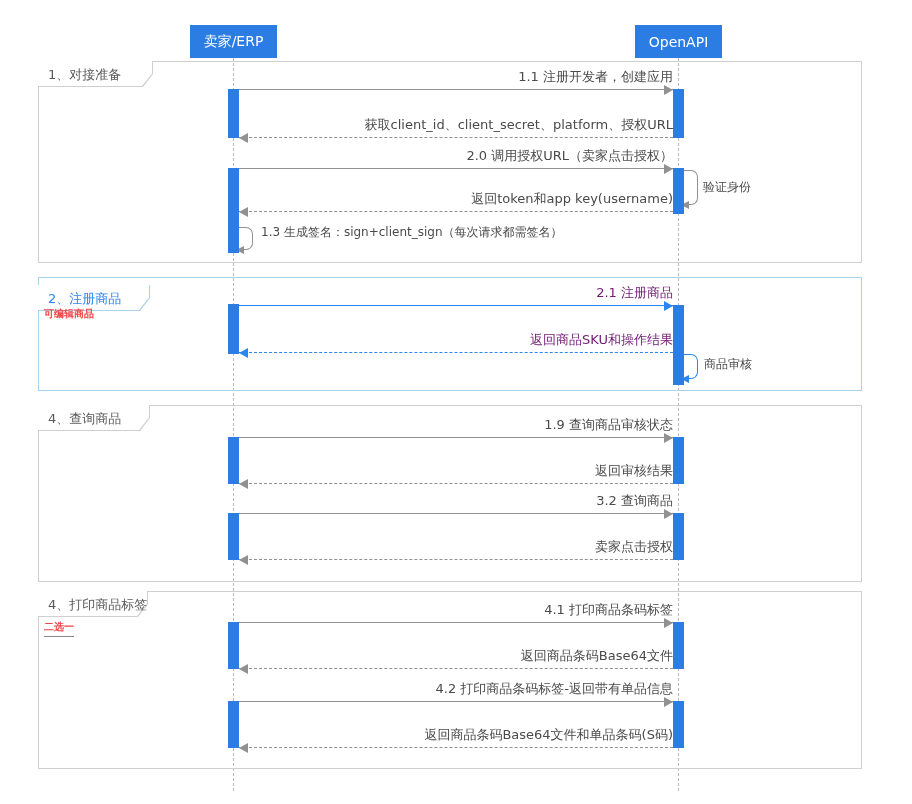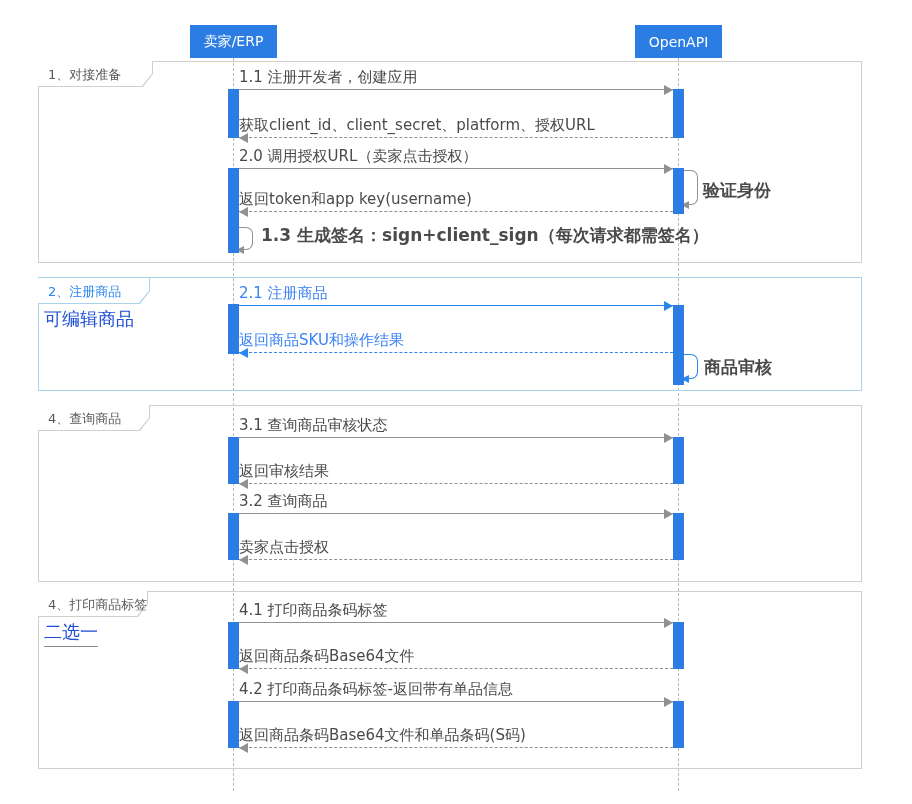--- a/index.html
+++ b/index.html
@@ -24,47 +24,47 @@
   .tab{position:absolute;height:26px;}
   .tab .shape{position:absolute;left:0;top:0;right:0;bottom:0;
     background:var(--border-gray,#cfcfcf);
     clip-path:polygon(0 0,100% 0,100% 50%,calc(100% - 10px) 100%,0 100%);}
   .tab.blue .shape{background:var(--border-blue,#a9d3e8);}
   .tab .shape-inner{position:absolute;left:0;top:0;right:1px;bottom:1px;
     background:#fff;
     clip-path:polygon(0 0,100% 0,100% 50%,calc(100% - 10px) 100%,0 100%);}
   .tab .lbl{position:relative;display:block;padding:5px 0 0 10px;font-size:13px;color:#5a5a5a;white-space:nowrap;}
   .tab.blue .lbl{color:var(--accent,#2a86f0);}
-  .subtitle{position:absolute;font-size:18px;color:#1d4ed8;white-space:nowrap;}
+  .subtitle{position:absolute;font-size:10px;color:#ef4444;white-space:nowrap;font-weight:bold;}
   .subtitle.underlined{border-bottom:1px solid #8a8a8a;padding-bottom:2px;}
   .msg-label{
-    position:absolute;left:239px;width:434px;height:18px;text-align:left;
-    font-size:15px;color:var(--text,#4a4a4a);white-space:nowrap;
-  }
-  .msg-label.blue{color:#3b82f6;}
+    position:absolute;left:239px;width:434px;height:18px;text-align:right;
+    font-size:13px;color:var(--text,#4a4a4a);white-space:nowrap;
+  }
+  .msg-label.blue{color:#701a75;}
   .arrow{position:absolute;left:239px;width:434px;height:0;border-top:1px solid var(--arrow-gray,#919191);}
   .arrow.dashed{border-top-style:dashed;}
   .arrow.blue{border-top-color:var(--accent,#2a86f0);}
   .head-r{position:absolute;right:0;top:-5px;width:0;height:0;
     border-top:5px solid transparent;border-bottom:5px solid transparent;
     border-left:9px solid var(--arrow-gray,#8a8a8a);}
   .head-l{position:absolute;left:0;top:-5px;width:0;height:0;
     border-top:5px solid transparent;border-bottom:5px solid transparent;
     border-right:9px solid var(--arrow-gray,#8a8a8a);}
   .blue .head-r{border-left-color:var(--accent,#2a86f0);}
   .blue .head-l{border-right-color:var(--accent,#2a86f0);}
   .bar{position:absolute;width:11px;background:var(--primary,#2b7de3);}
   .loop{position:absolute;width:14px;border:1px solid var(--arrow-gray,#919191);
     border-left:none;border-radius:0 7px 7px 0;box-sizing:border-box;}
   .loop.blue{border-color:var(--accent,#2a86f0);}
   .loop .head{position:absolute;left:-3px;bottom:-5px;width:0;height:0;
     border-top:4px solid transparent;border-bottom:4px solid transparent;
     border-right:8px solid var(--arrow-gray,#8a8a8a);}
   .loop.blue .head{border-right-color:var(--accent,#2a86f0);}
-  .loop-label{position:absolute;font-size:17px;color:var(--text,#4a4a4a);white-space:nowrap;font-weight:bold;}
+  .loop-label{position:absolute;font-size:12px;color:var(--text,#4a4a4a);white-space:nowrap;}
 </style>
 </head>
 <body>
 
 <div class="canvas">
 
   <div class="lifeline" style="left:233px"></div>
   <div class="lifeline" style="left:678px"></div>
 
   <div class="section" style="top:61px;height:202px"></div>
@@ -77,21 +77,21 @@
   </div>
   <div class="actor" style="left:635px;top:25px">
     <span>OpenAPI</span>
   </div>
 
   <div class="tab" style="left:38px;top:61px;width:115px">
     <span class="shape"></span>
     <span class="shape-inner"></span>
     <span class="lbl">1、对接准备</span>
   </div>
-  <div class="tab blue" style="left:38px;top:278px;width:112px">
+  <div class="tab blue" style="left:38px;top:285px;width:112px">
     <span class="shape"></span>
     <span class="shape-inner"></span>
     <span class="lbl">2、注册商品</span>
   </div>
   <div class="tab" style="left:38px;top:405px;width:112px">
     <span class="shape"></span>
     <span class="shape-inner"></span>
     <span class="lbl">4、查询商品</span>
   </div>
   <div class="tab" style="left:38px;top:591px;width:110px">
@@ -149,21 +149,21 @@
     </div>
 
   <div class="loop blue" style="left:684px;top:354px;height:25px">
       <span class="head"></span>
     </div>
   <div class="loop-label" style="left:704px;top:356px">商品审核</div>
 
   <div class="bar" style="left:228px;top:304px;height:50px"></div>
   <div class="bar" style="left:673px;top:305px;height:80px"></div>
 
-  <div class="msg-label" style="top:416px">3.1 查询商品审核状态</div>
+  <div class="msg-label" style="top:416px">1.9 查询商品审核状态</div>
   <div class="arrow" style="top:437px">
       <span class="head-r"></span>
     </div>
 
   <div class="msg-label" style="top:462px">返回审核结果</div>
   <div class="arrow dashed" style="top:483px">
       <span class="head-l"></span>
     </div>
 
   <div class="msg-label" style="top:492px">3.2 查询商品</div>

